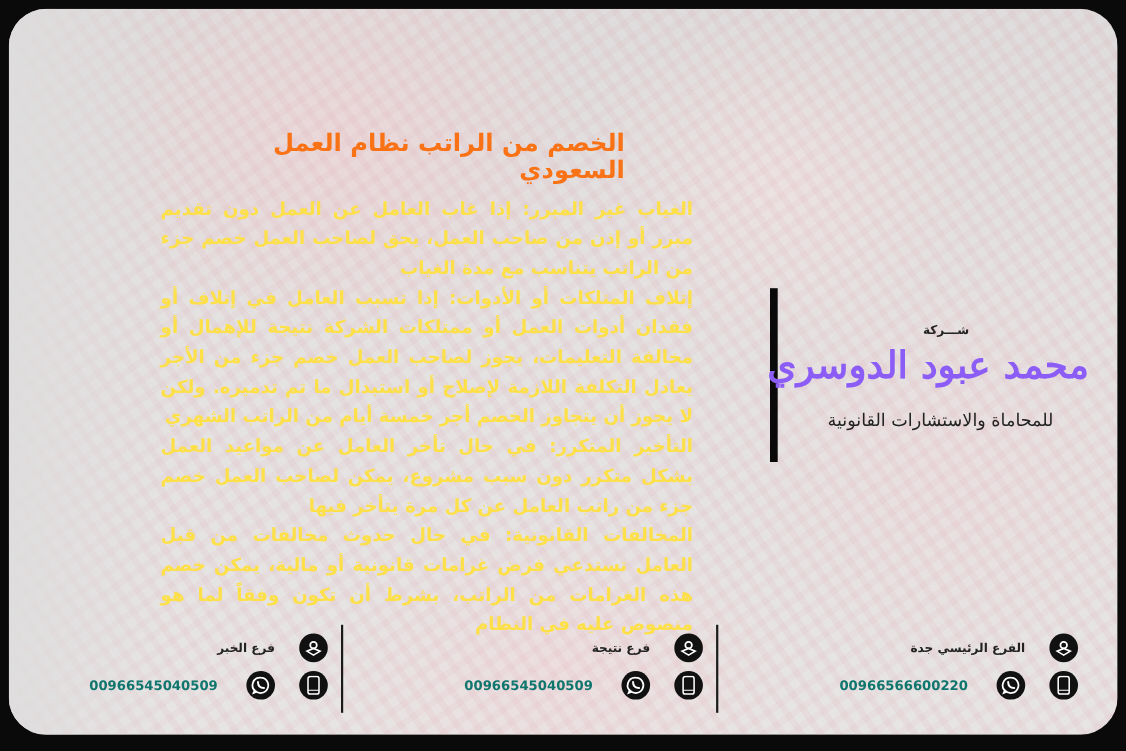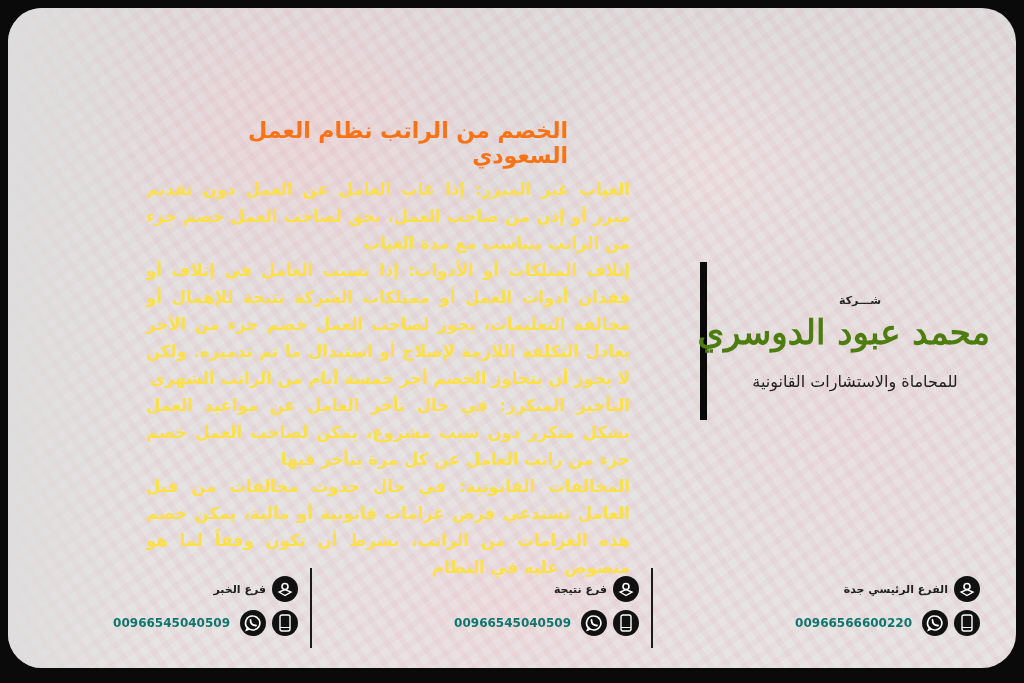--- a/index.html
+++ b/index.html
@@ -99,21 +99,21 @@
       letter-spacing: 2px;
     }
     .logo-name {
       position: absolute;
       left: 0;
       top: 22px;
       width: 270px;
       font-family: "DejaVu Serif", serif;
       font-size: 34px;
       font-weight: bold;
-      color: #4d7c0f;
+      color: #8b5cf6;
       letter-spacing: -1px;
       white-space: nowrap;
     }
     .logo-tagline {
       position: absolute;
       left: 20px;
       top: 82px;
       width: 230px;
       font-size: 16px;
       font-weight: normal;
@@ -125,21 +125,21 @@
       width: 190px;
       height: 60px;
       direction: rtl;
     }
     .branch-row {
       position: absolute;
       right: 0;
       display: flex;
       align-items: center;
       direction: rtl;
-      gap: 6px;
+      gap: 22px;
       white-space: nowrap;
     }
     .branch-row.top { top: 0; }
     .branch-row.bottom { top: 34px; }
     .icon-circle {
       width: 26px;
       height: 26px;
       border-radius: 50%;
       background: #111;
       display: flex;

